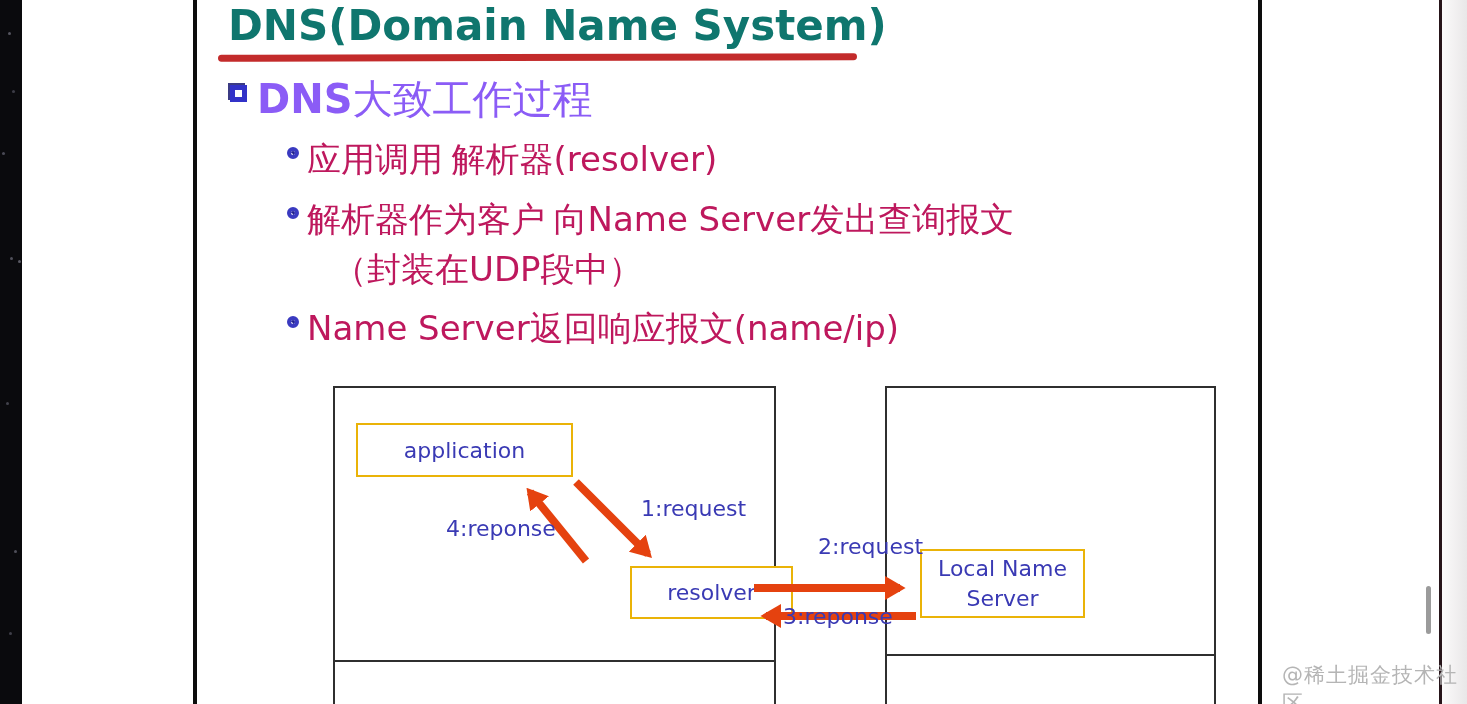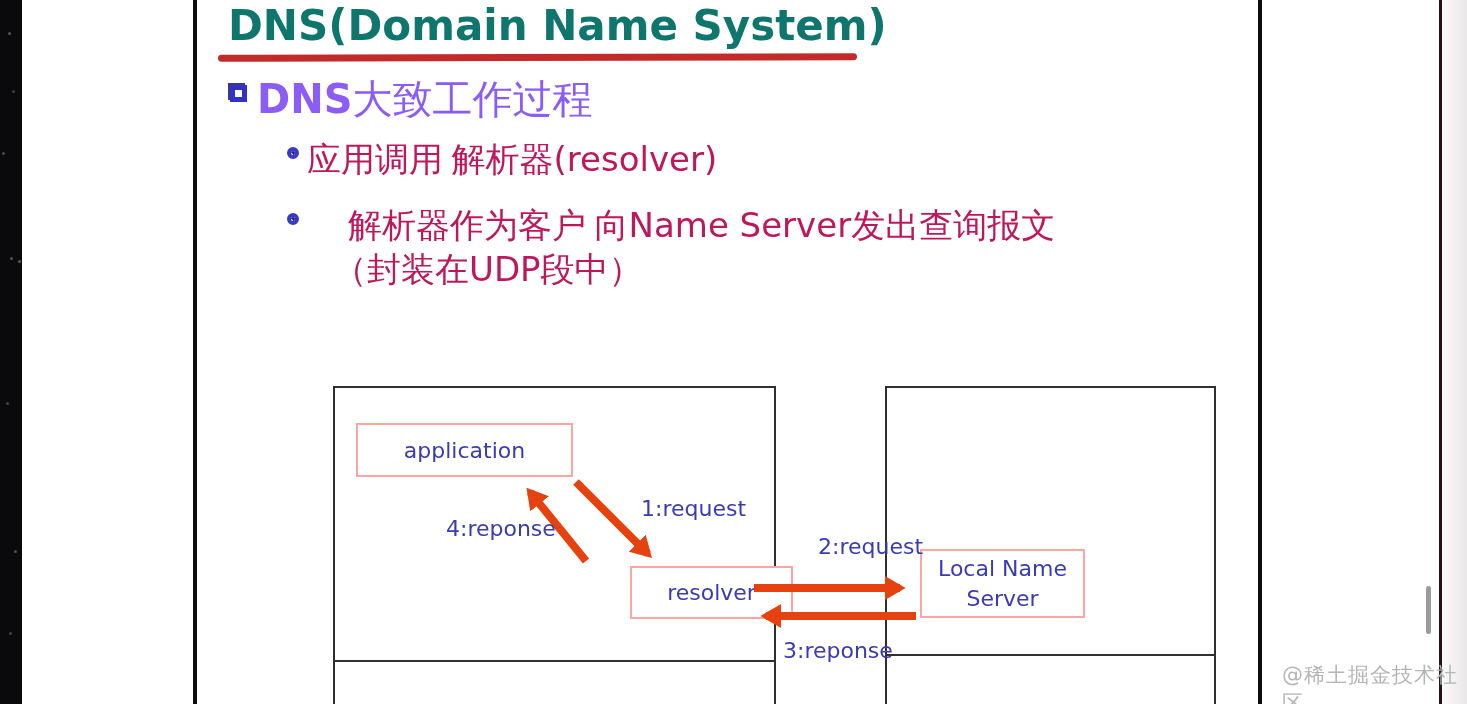--- a/index.html
+++ b/index.html
@@ -36,43 +36,43 @@
   .heading-text { font-size:40px; color:#8b5cf6; }
   .heading-text .en { font-weight:bold; font-family:"DejaVu Sans","Liberation Sans",sans-serif; }
   .zhf { font-family:"Liberation Serif","DejaVu Serif",serif; }
   .enf { font-family:"DejaVu Sans","Liberation Sans",sans-serif; }
 
   .bullet-line { position:absolute; display:flex; align-items:flex-start; color:#be185d; }
   .o-bullet { width:12px; height:12px; border:4px solid #3a3ac0; border-radius:50%;
               margin:9px 8px 0 0; box-shadow:inset -2px 2px 0 0 #202090; background:#fff; flex:none; }
   .b-text { font-size:34px; line-height:42px; white-space:nowrap; }
   #bullet-1 { left:287px; top:138px; }
-  #bullet-2 { left:287px; top:204px;gap:41px; }
+  #bullet-2 { left:287px; top:198px; }
   #bullet-2b { left:333px; top:248px; }
   #bullet-3 { left:287px; top:307px; }
 
   
   .host-rect { position:absolute; border:2px solid #2f2f2f; background:transparent; }
   #rect-left-upper  { left:333px; top:386px; width:443px; height:276px; }
   #rect-left-lower  { left:333px; top:662px; width:443px; height:42px; border-top:none; border-bottom:none; }
   #rect-right-upper { left:885px; top:386px; width:331px; height:270px; }
   #rect-right-lower { left:885px; top:656px; width:331px; height:48px; border-top:none; border-bottom:none; }
 
-  .node-box { position:absolute; border:2px solid #fca5a5; background:#fff; color:#3a3ab4;
+  .node-box { position:absolute; border:2px solid #eab308; background:#fff; color:#3a3ab4;
               display:flex; flex-direction:column; align-items:center; justify-content:center;
               font-size:22px; z-index:5; }
   #app-box { left:356px; top:423px; width:217px; height:54px; }
   #resolver-box { left:590px; top:566px; width:163px; height:53px;margin-left:40px; }
   #lns-box { left:920px; top:549px; width:165px; height:69px; line-height:1.35; }
 
   .arrow-label { position:absolute; color:#3a3ab4; font-size:22px; z-index:8; white-space:nowrap; }
   #lbl-1 { left:641px; top:496px; }
   #lbl-4 { left:446px; top:516px; }
   #lbl-2 { left:818px; top:534px; }
-  #lbl-3 { left:783px; top:638px; }
+  #lbl-3 { left:783px; top:604px; }
 
   #arrow-svg { position:absolute; left:0; top:0; width:1467px; height:704px;
                z-index:6; pointer-events:none; }
 </style>
 </head>
 <body>
 
 <div id="stage">
 
   <div class="edge-left">
@@ -100,20 +100,24 @@
 
   <div class="bullet-line" id="bullet-2">
     <div class="o-bullet"></div>
     <div class="b-text"><span class="zhf">解析器作为客户 向</span><span class="enf">Name Server</span><span class="zhf">发出查询报文</span></div>
   </div>
 
   <div class="bullet-line" id="bullet-2b">
     <div class="b-text"><span class="zhf">（封装在</span><span class="enf">UDP</span><span class="zhf">段中）</span></div>
   </div>
 
+  <div class="bullet-line" id="bullet-3">
+    <div class="o-bullet"></div>
+    <div class="b-text"><span class="enf">Name Server</span><span class="zhf">返回响应报文</span><span class="enf">(name/ip)</span></div>
+  </div>
 
   <div class="host-rect" id="rect-left-upper"></div>
   <div class="host-rect" id="rect-left-lower"></div>
   <div class="host-rect" id="rect-right-upper"></div>
   <div class="host-rect" id="rect-right-lower"></div>
 
   <div class="node-box" id="app-box">
     <span>application</span>
   </div>
   <div class="node-box" id="resolver-box">

